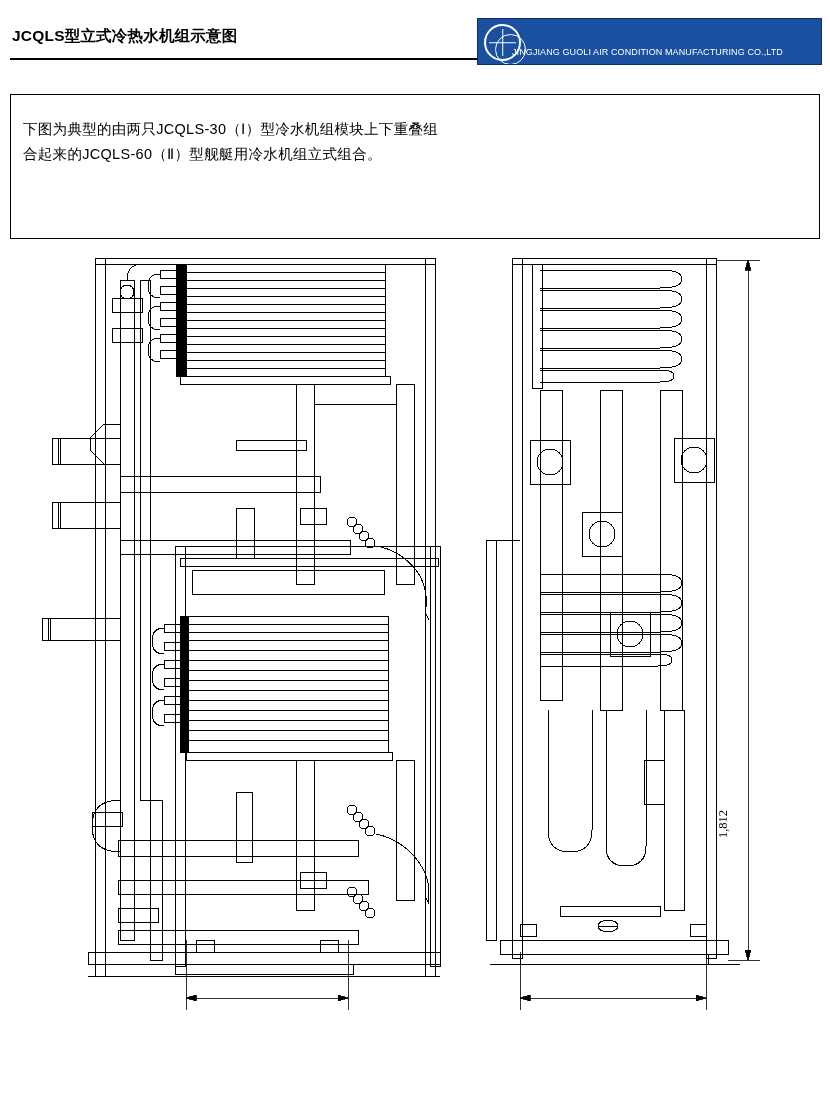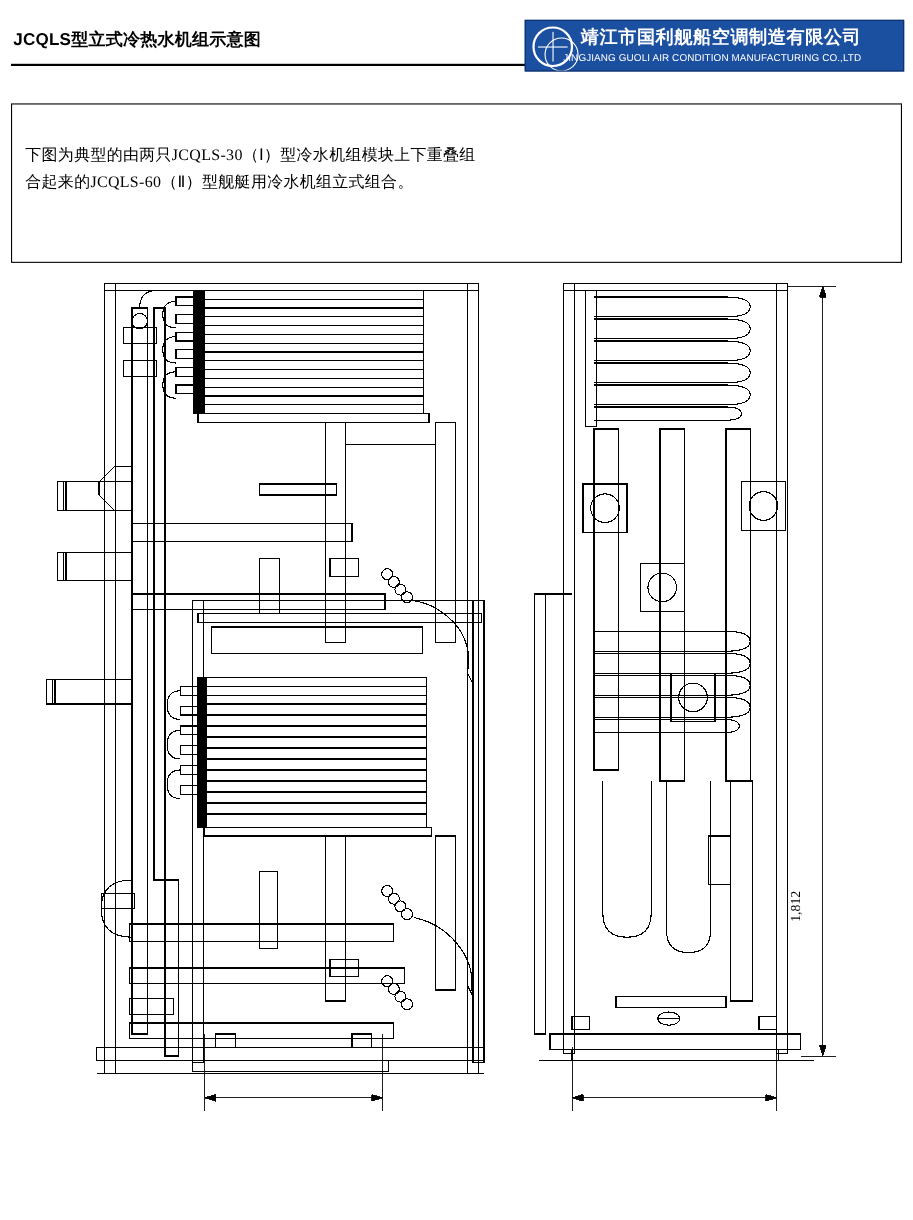--- a/index.html
+++ b/index.html
@@ -128,26 +128,25 @@
     height: 145px;
     border: 1px solid #000000;
     box-sizing: border-box;
     background: #ffffff;
   }
   .note-text {
     position: absolute;
     left: 12px;
     top: 22px;
     width: 420px;
-    font-family: Liberation Serif, serif;
+    font-family: Liberation Sans, sans-serif;
     font-size: 14.5px;
     line-height: 25px;
     color: #000000;
     letter-spacing: 0.3px;
-    margin-top: 12px;
   }
 
   
   .drawing {
     position: absolute;
     left: 0;
     top: 240px;
     width: 830px;
     height: 800px;
   }
@@ -173,21 +172,20 @@
 <div class="page">
 
   <div class="header">
     <div class="header-title">JCQLS型立式冷热水机组示意图</div>
     <div class="header-rule"></div>
 
     <div class="logo-bar">
       <div class="logo-mark">
         <div class="logo-inner-ring"></div>
       </div>
-      <div class="logo-cn">靖江市国利舰船空调制造有限公司</div>
       <div class="logo-en">JINGJIANG GUOLI AIR CONDITION MANUFACTURING CO.,LTD</div>
     </div>
   </div>
 
   <div class="note-box">
     <div class="note-text">下图为典型的由两只JCQLS-30（Ⅰ）型冷水机组模块上下重叠组合起来的JCQLS-60（Ⅱ）型舰艇用冷水机组立式组合。</div>
   </div>
 
   <div class="drawing">
     <svg width="830" height="800" viewBox="0 0 830 800" xmlns="http://www.w3.org/2000/svg">

